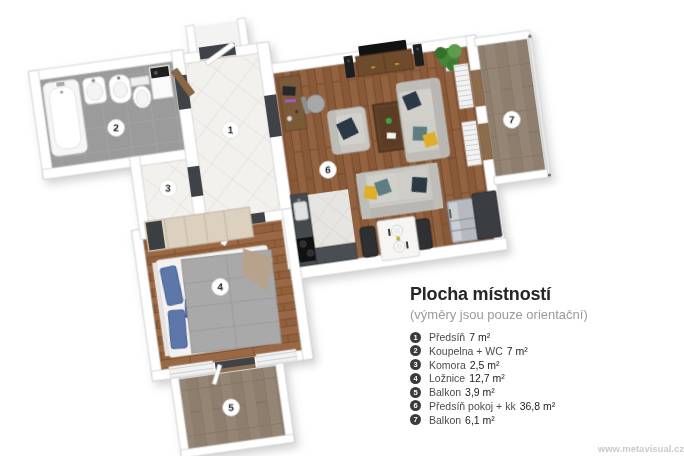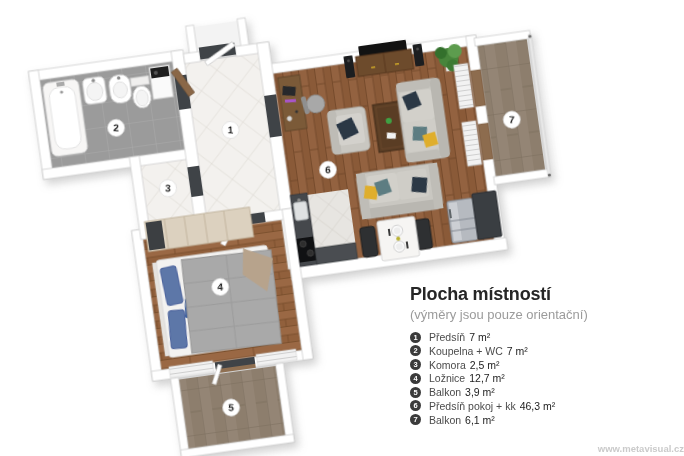--- a/index.html
+++ b/index.html
@@ -333,21 +333,21 @@
       <span class="area">12,7 m²</span>
     </div>
     <div class="legend-item">
       <span class="num">5</span>
       <span class="label">Balkon</span>
       <span class="area">3,9 m²</span>
     </div>
     <div class="legend-item">
       <span class="num">6</span>
       <span class="label">Předsíň pokoj + kk</span>
-      <span class="area">46,3 m²</span>
+      <span class="area">36,8 m²</span>
     </div>
     <div class="legend-item">
       <span class="num">7</span>
       <span class="label">Balkon</span>
       <span class="area">6,1 m²</span>
     </div>
   </div>
 
   <div class="watermark">www.metavisual.cz</div>
 </div>

